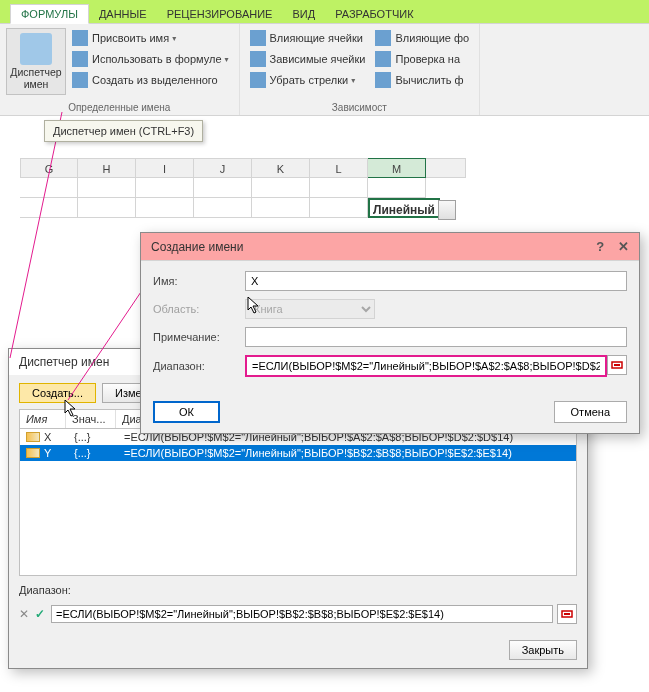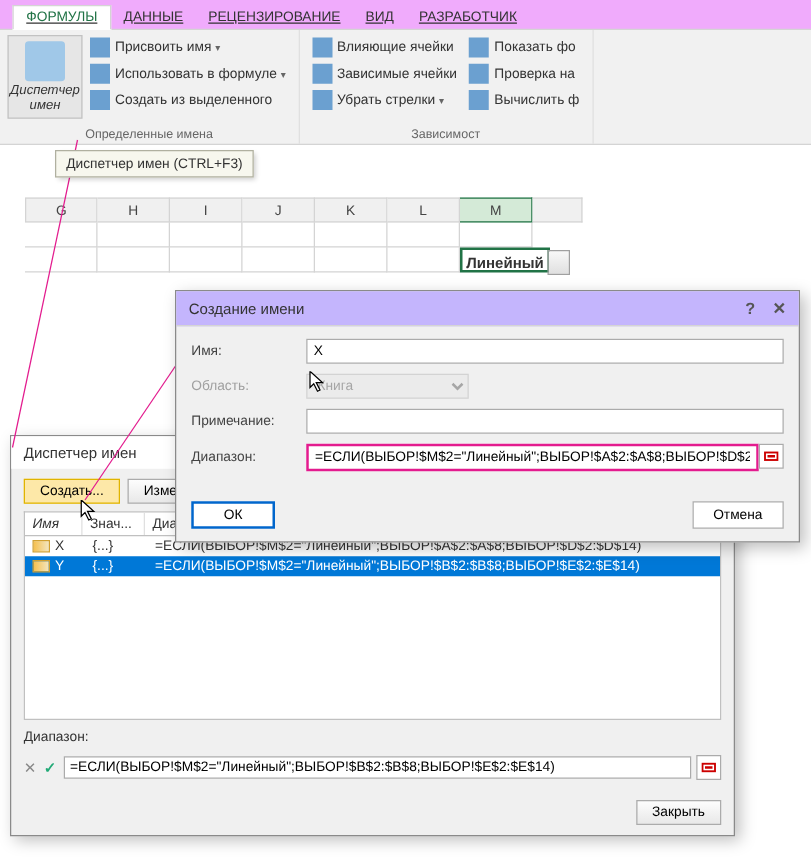--- a/index.html
+++ b/index.html
@@ -1,28 +1,28 @@
 <!DOCTYPE html>
 <html><head>
 <meta charset="utf-8">
 <style>
   * { box-sizing: border-box; font-family: 'Segoe UI', Tahoma, sans-serif; }
   body { margin: 0; width: 649px; height: 692px; position: relative; background: #fff; font-size: 12px; color: #333; }
 
   
-  .ribbon-tabs { display: flex; padding: 0 10px; border-bottom: 1px solid #d4d4d4; background: #f0abfc; height: 24px; align-items: flex-end; text-decoration: underline; }
+  .ribbon-tabs { display: flex; padding: 0 10px; border-bottom: 1px solid #d4d4d4; background: #bef264; height: 24px; align-items: flex-end; }
   .ribbon-tab { padding: 3px 10px; font-size: 11px; text-transform: uppercase; cursor: pointer; }
   .ribbon-tab.active { border: 1px solid #d4d4d4; border-bottom: 1px solid #fff; background: #fff; color: #217346; margin-bottom: -1px; }
 
   
   .ribbon-body { display: flex; background: #f1f1f1; border-bottom: 1px solid #d4d4d4; height: 92px; }
   .ribbon-group { padding: 4px 6px 2px 6px; border-right: 1px solid #e0e0e0; display: flex; flex-direction: column; justify-content: space-between; }
   .ribbon-group-label { font-size: 10px; color: #666; text-align: center; padding-top: 2px; }
   .ribbon-buttons { display: flex; gap: 2px; }
-  .big-button { width: 60px; display: flex; flex-direction: column; align-items: center; padding: 4px 2px; background: transparent; border: 1px solid transparent; cursor: pointer; font-style: italic; }
+  .big-button { width: 60px; display: flex; flex-direction: column; align-items: center; padding: 4px 2px; background: transparent; border: 1px solid transparent; cursor: pointer; }
   .big-button.highlighted { background: #e6e6e6; border: 1px solid #c2c2c2; }
   .big-button .icon { width: 32px; height: 32px; background: #a0c8e8; border-radius: 3px; margin-bottom: 2px; }
   .big-button .label { font-size: 10.5px; text-align: center; line-height: 1.1; }
   .small-buttons { display: flex; flex-direction: column; gap: 1px; }
   .small-button { display: flex; align-items: center; padding: 2px 4px; font-size: 11px; cursor: pointer; white-space: nowrap; }
   .small-button .icon { width: 16px; height: 16px; background: #6ba0d0; margin-right: 4px; flex-shrink: 0; }
   .dropdown-arrow { margin-left: 3px; font-size: 8px; color: #666; }
 
   
   .tooltip { position: absolute; left: 44px; top: 120px; background: #f7f7ee; border: 1px solid #b0b0a0; padding: 4px 8px; font-size: 11px; box-shadow: 2px 2px 4px rgba(0,0,0,0.2); z-index: 5; }
@@ -56,21 +56,21 @@
   .nm-icon { width: 14px; height: 10px; background: linear-gradient(90deg,#f6c04e,#f2e6c0); border: 1px solid #d0a030; margin-right: 4px; flex-shrink: 0; }
   .refersto-row { display: flex; align-items: center; margin-top: 8px; gap: 4px; }
   .refersto-row label { font-size: 11px; }
   .refersto-input { flex: 1; border: 1px solid #ababab; padding: 2px 4px; font-size: 11px; background: #fff; min-width: 0; }
   .collapse-btn { width: 20px; height: 20px; border: 1px solid #ababab; background: #fff; display:flex; align-items:center; justify-content:center; }
   .collapse-btn svg { width: 12px; height: 12px; }
   .dlg-footer { display: flex; justify-content: flex-end; padding: 8px 10px; gap: 8px; }
 
   
   .dlg.cn { left: 140px; top: 232px; width: 500px; z-index: 10; background:#f0f0f0; }
-  .cn-title { display: flex; justify-content: space-between; align-items: center; padding: 6px 10px; background: #c4b5fd; border-bottom: 1px solid #d4d4d4; font-size: 12px; }
+  .cn-title { display: flex; justify-content: space-between; align-items: center; padding: 6px 10px; background: #fca5a5; border-bottom: 1px solid #d4d4d4; font-size: 12px; }
   .cn-title .icons { display: flex; gap: 14px; font-size: 13px; font-weight:bold; color:#555; }
   .cn-body { padding: 10px 12px; }
   .cn-row { display: flex; align-items: center; margin-bottom: 8px; gap: 8px; }
   .cn-label { width: 84px; font-size: 11px; color: #444; }
   .cn-label.disabled { color: #a0a0a0; }
   .cn-input { flex: 1; border: 1px solid #ababab; padding: 3px 5px; font-size: 11px; background: #fff; }
   .cn-select { width: 130px; border: 1px solid #c8c8c8; padding: 2px 4px; font-size: 11px; background: #eaeaea; color: #888; }
   .cn-range-wrap { flex: 1; display: flex; }
   .cn-range { flex: 1; border: 2px solid #e31b8e; padding: 3px 5px; font-size: 11px; background: #fff; min-width:0; }
   .cn-footer { display: flex; justify-content: space-between; padding: 6px 12px 10px; gap: 8px; }
@@ -131,21 +131,21 @@
           </div>
         <div class="small-button">
             <span class="icon"></span>
             <span>Убрать стрелки</span>
             <span class="dropdown-arrow">▾</span>
           </div>
       </div>
       <div class="small-buttons">
         <div class="small-button">
             <span class="icon"></span>
-            <span>Показать фо</span>
+            <span>Влияющие фо</span>
           </div>
         <div class="small-button">
             <span class="icon"></span>
             <span>Проверка на</span>
           </div>
         <div class="small-button">
             <span class="icon"></span>
             <span>Вычислить ф</span>
           </div>
       </div>

